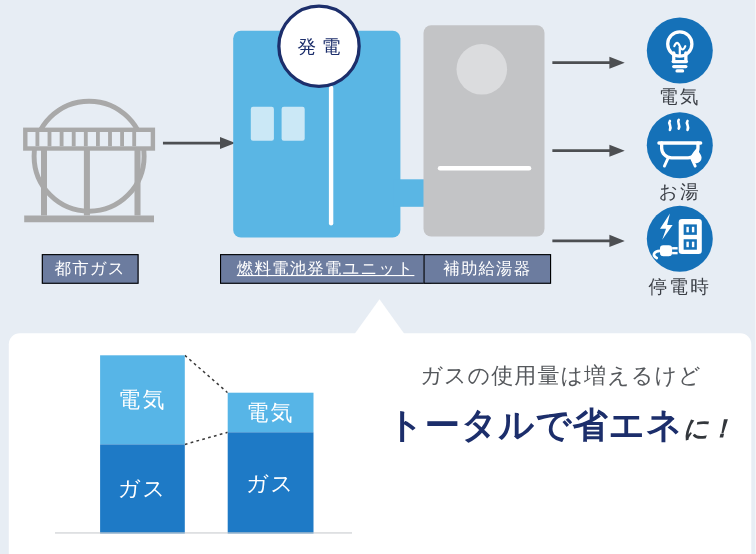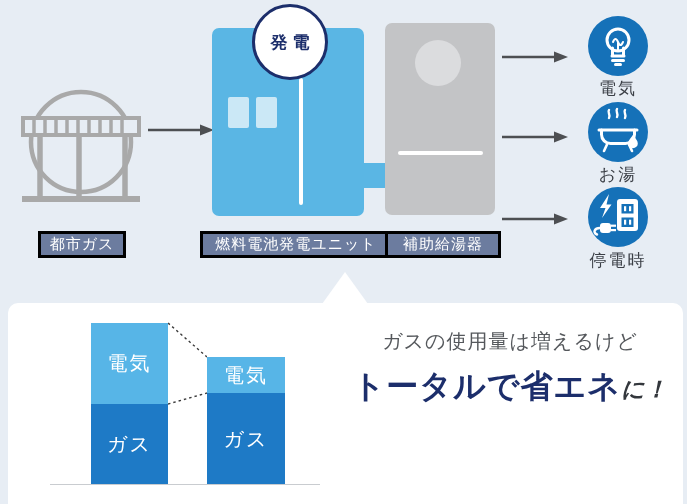--- a/index.html
+++ b/index.html
@@ -7,43 +7,43 @@
     position:relative; width:687px; height:504px; overflow:hidden;
     background:var(--bg,#e7edf4);
     font-family:"DejaVu Sans","Liberation Sans",sans-serif;
   }
   .abs { position:absolute; }
 
   
   .tank-svg { left:16px; top:82px; }
   .badge {
     position:absolute; height:27px; box-sizing:border-box;
-    background:var(--badge-slate,#6c7c9f); border:3px solid #000000;
+    background:var(--badge-slate,#6c7c9f); border:1px solid #000000;
     color:#fff; font-size:15px; display:flex; align-items:center; justify-content:center;
     letter-spacing:1px; white-space:nowrap;
   }
   .badge-source { left:38px;  top:231px; width:88px; }
-  .badge-unit   { left:200px; top:231px; width:192px; }
+  .badge-unit   { left:200px; top:231px; width:192px;text-decoration:underline; }
   .badge-heater { left:385px; top:231px; width:116px; }
 
   .unit { left:212px; top:28px; width:152px; height:188px; background:var(--unit-blue,#5ab6e4); border-radius:7px; }
   .unit-sq { width:21px; height:31px; background:var(--unit-blue-light,#cbe8f6); border-radius:2px; top:97px; }
   .unit-sq1 { left:228px; } .unit-sq2 { left:256px; }
   .unit-vline { left:299px; top:78px; width:4px; height:127px; background:#fff; border-radius:2px; }
   .connector { left:358px; top:163px; width:30px; height:25px; background:var(--unit-blue,#5ab6e4); }
 
   .heater { left:385px; top:23px; width:110px; height:192px; background:var(--heater-gray,#c3c4c6); border-radius:7px; }
   .heater-circle { left:415px; top:40px; width:46px; height:46px; border-radius:50%; background:var(--heater-gray-light,#dbdcde); }
   .heater-hline { left:398px; top:151px; width:85px; height:4px; background:#fff; border-radius:2px; }
 
   .gen-circle {
     left:252px; top:4px; width:76px; height:76px; border-radius:50%;
     background:#fff; border:3px solid var(--navy,#1c2e6b); box-sizing:border-box;
     display:flex; align-items:center; justify-content:center;
-    color:var(--navy,#1c2e6b); font-size:17px; font-weight:bold; letter-spacing:5px; padding-left:5px;
+    color:var(--navy,#1c2e6b); font-size:17px; font-weight:normal; letter-spacing:5px; padding-left:5px;
   }
 
   .arrow line    { stroke:var(--arrow-gray,#4d4f52); stroke-width:2.5; }
   .arrow polygon { fill:var(--arrow-gray,#4d4f52); }
   .arrow-source { left:148px; top:123px; }
   .arrow-out1   { left:502px; top:50px; }
   .arrow-out2   { left:502px; top:130px; }
   .arrow-out3   { left:502px; top:212px; }
 
   .out-icon { left:588px; width:60px; height:60px; border-radius:50%; background:var(--icon-blue,#1571b8); }

